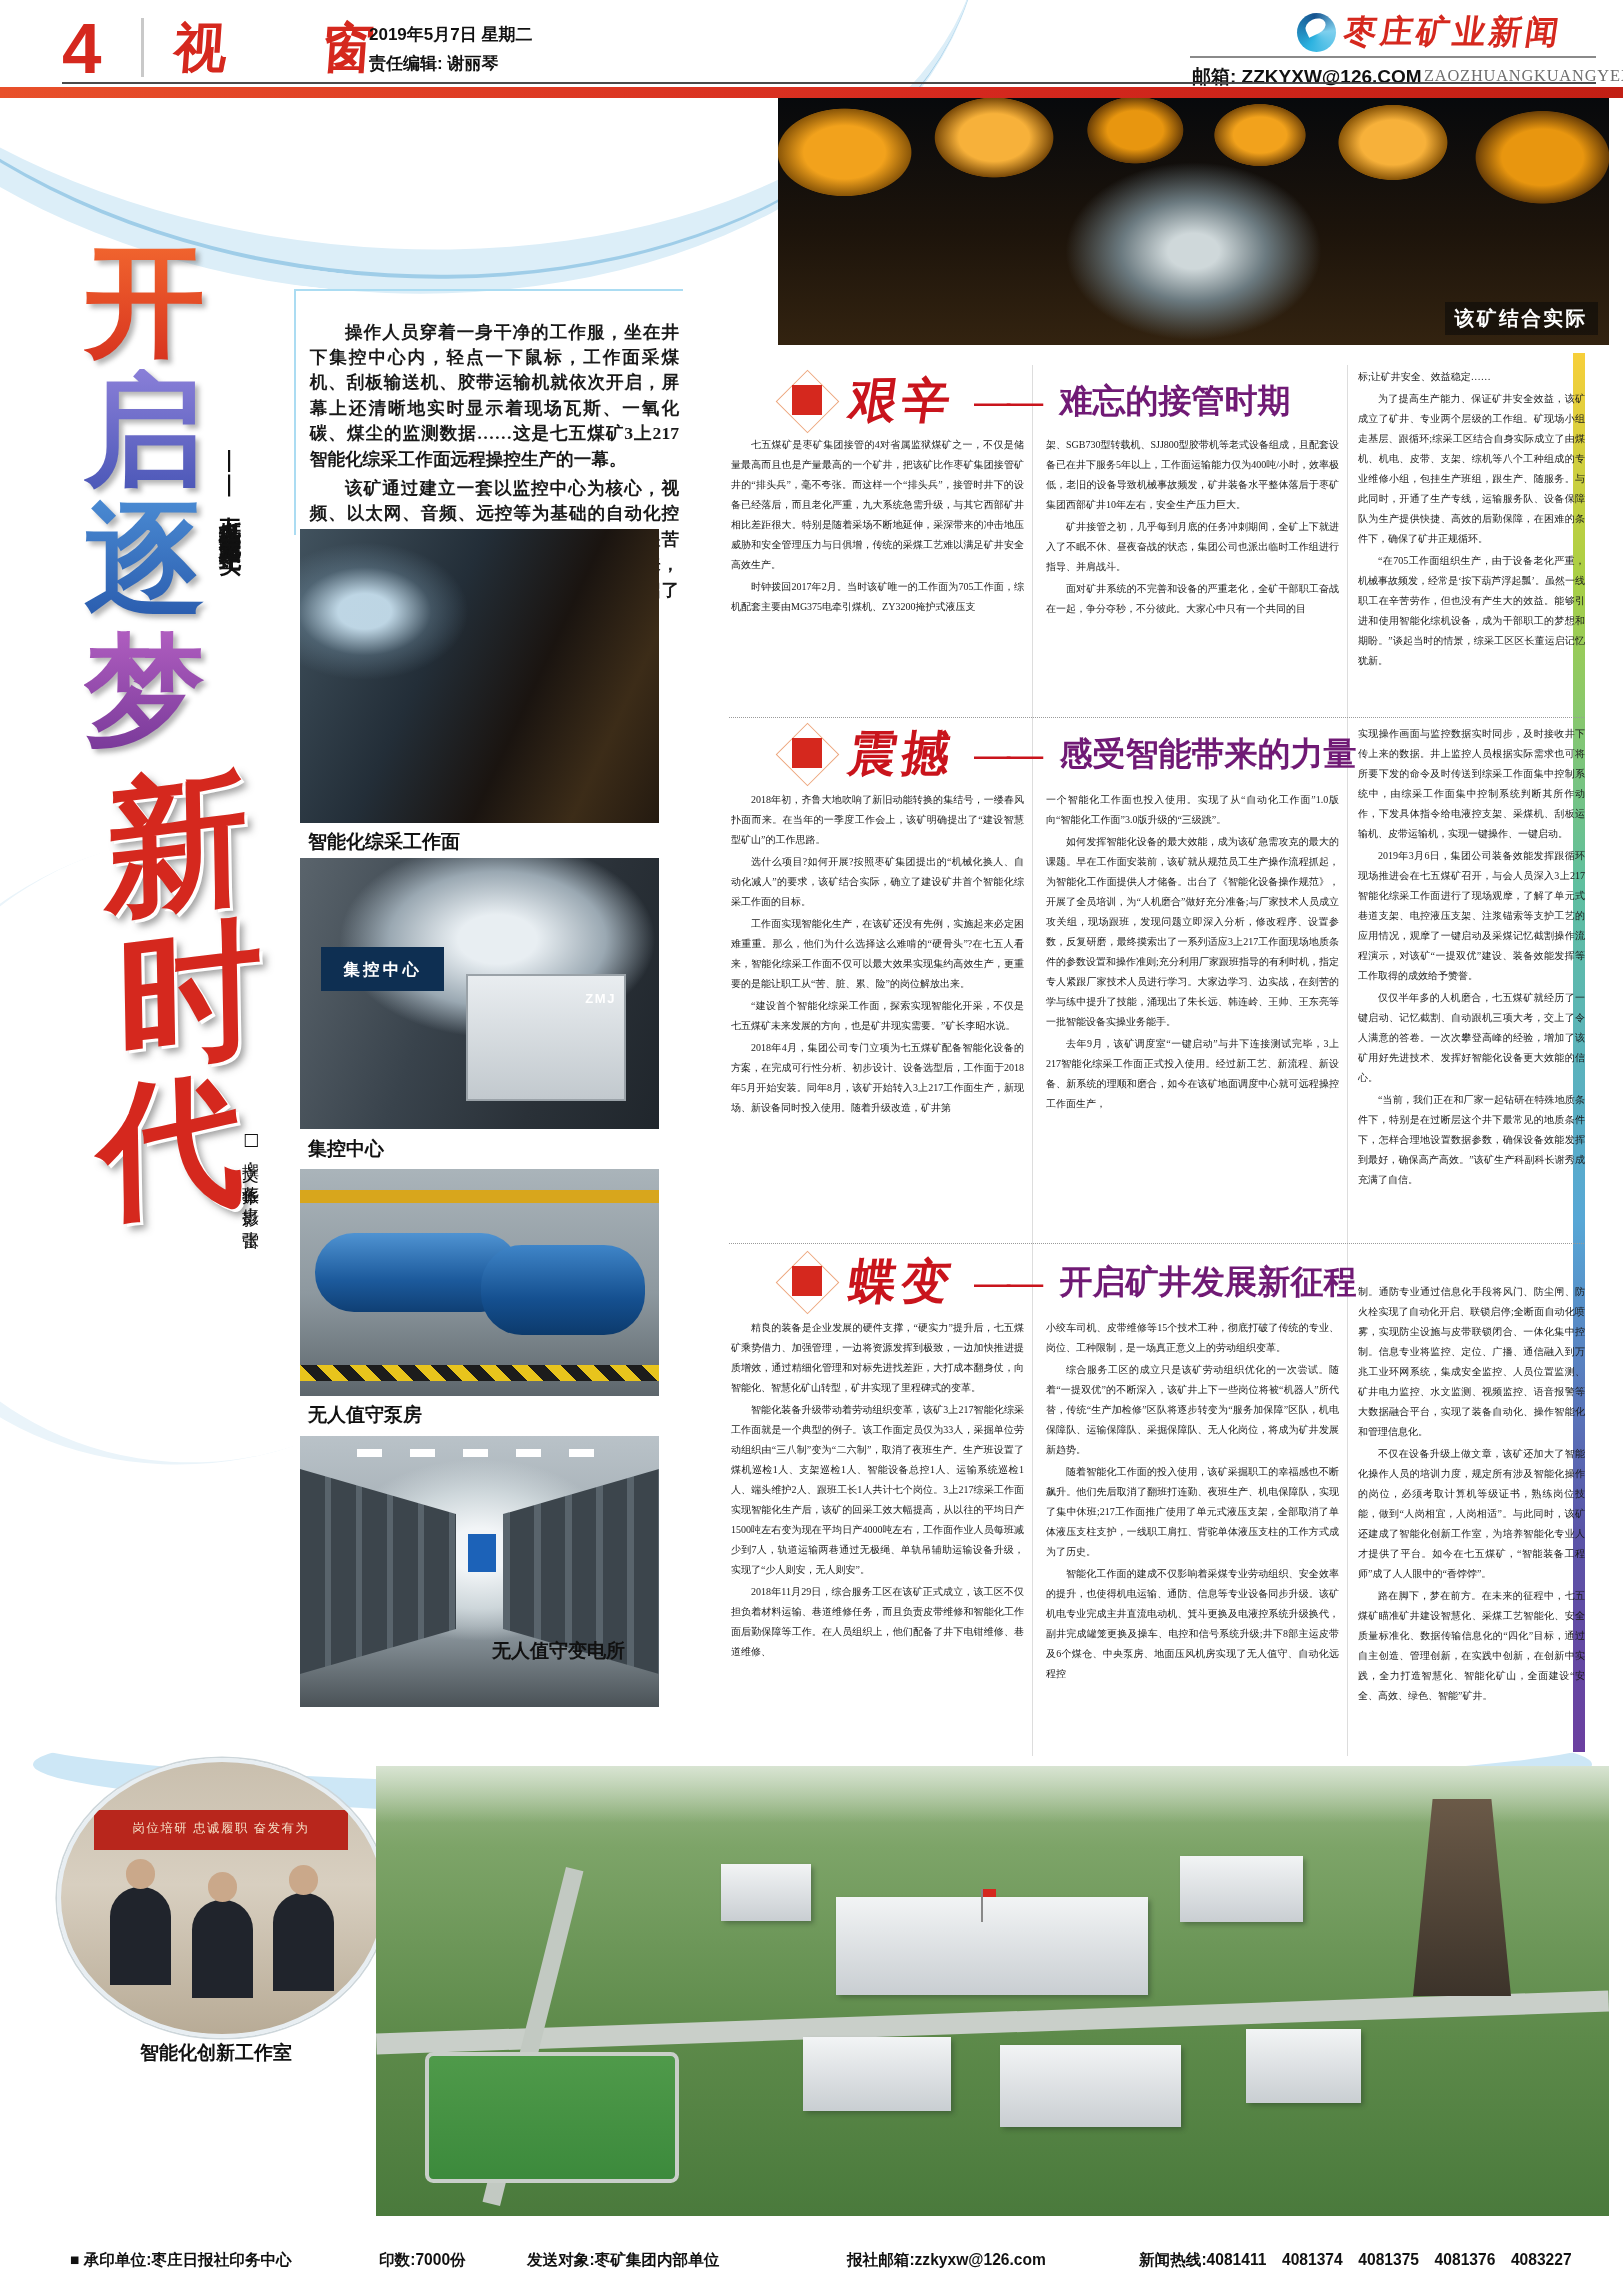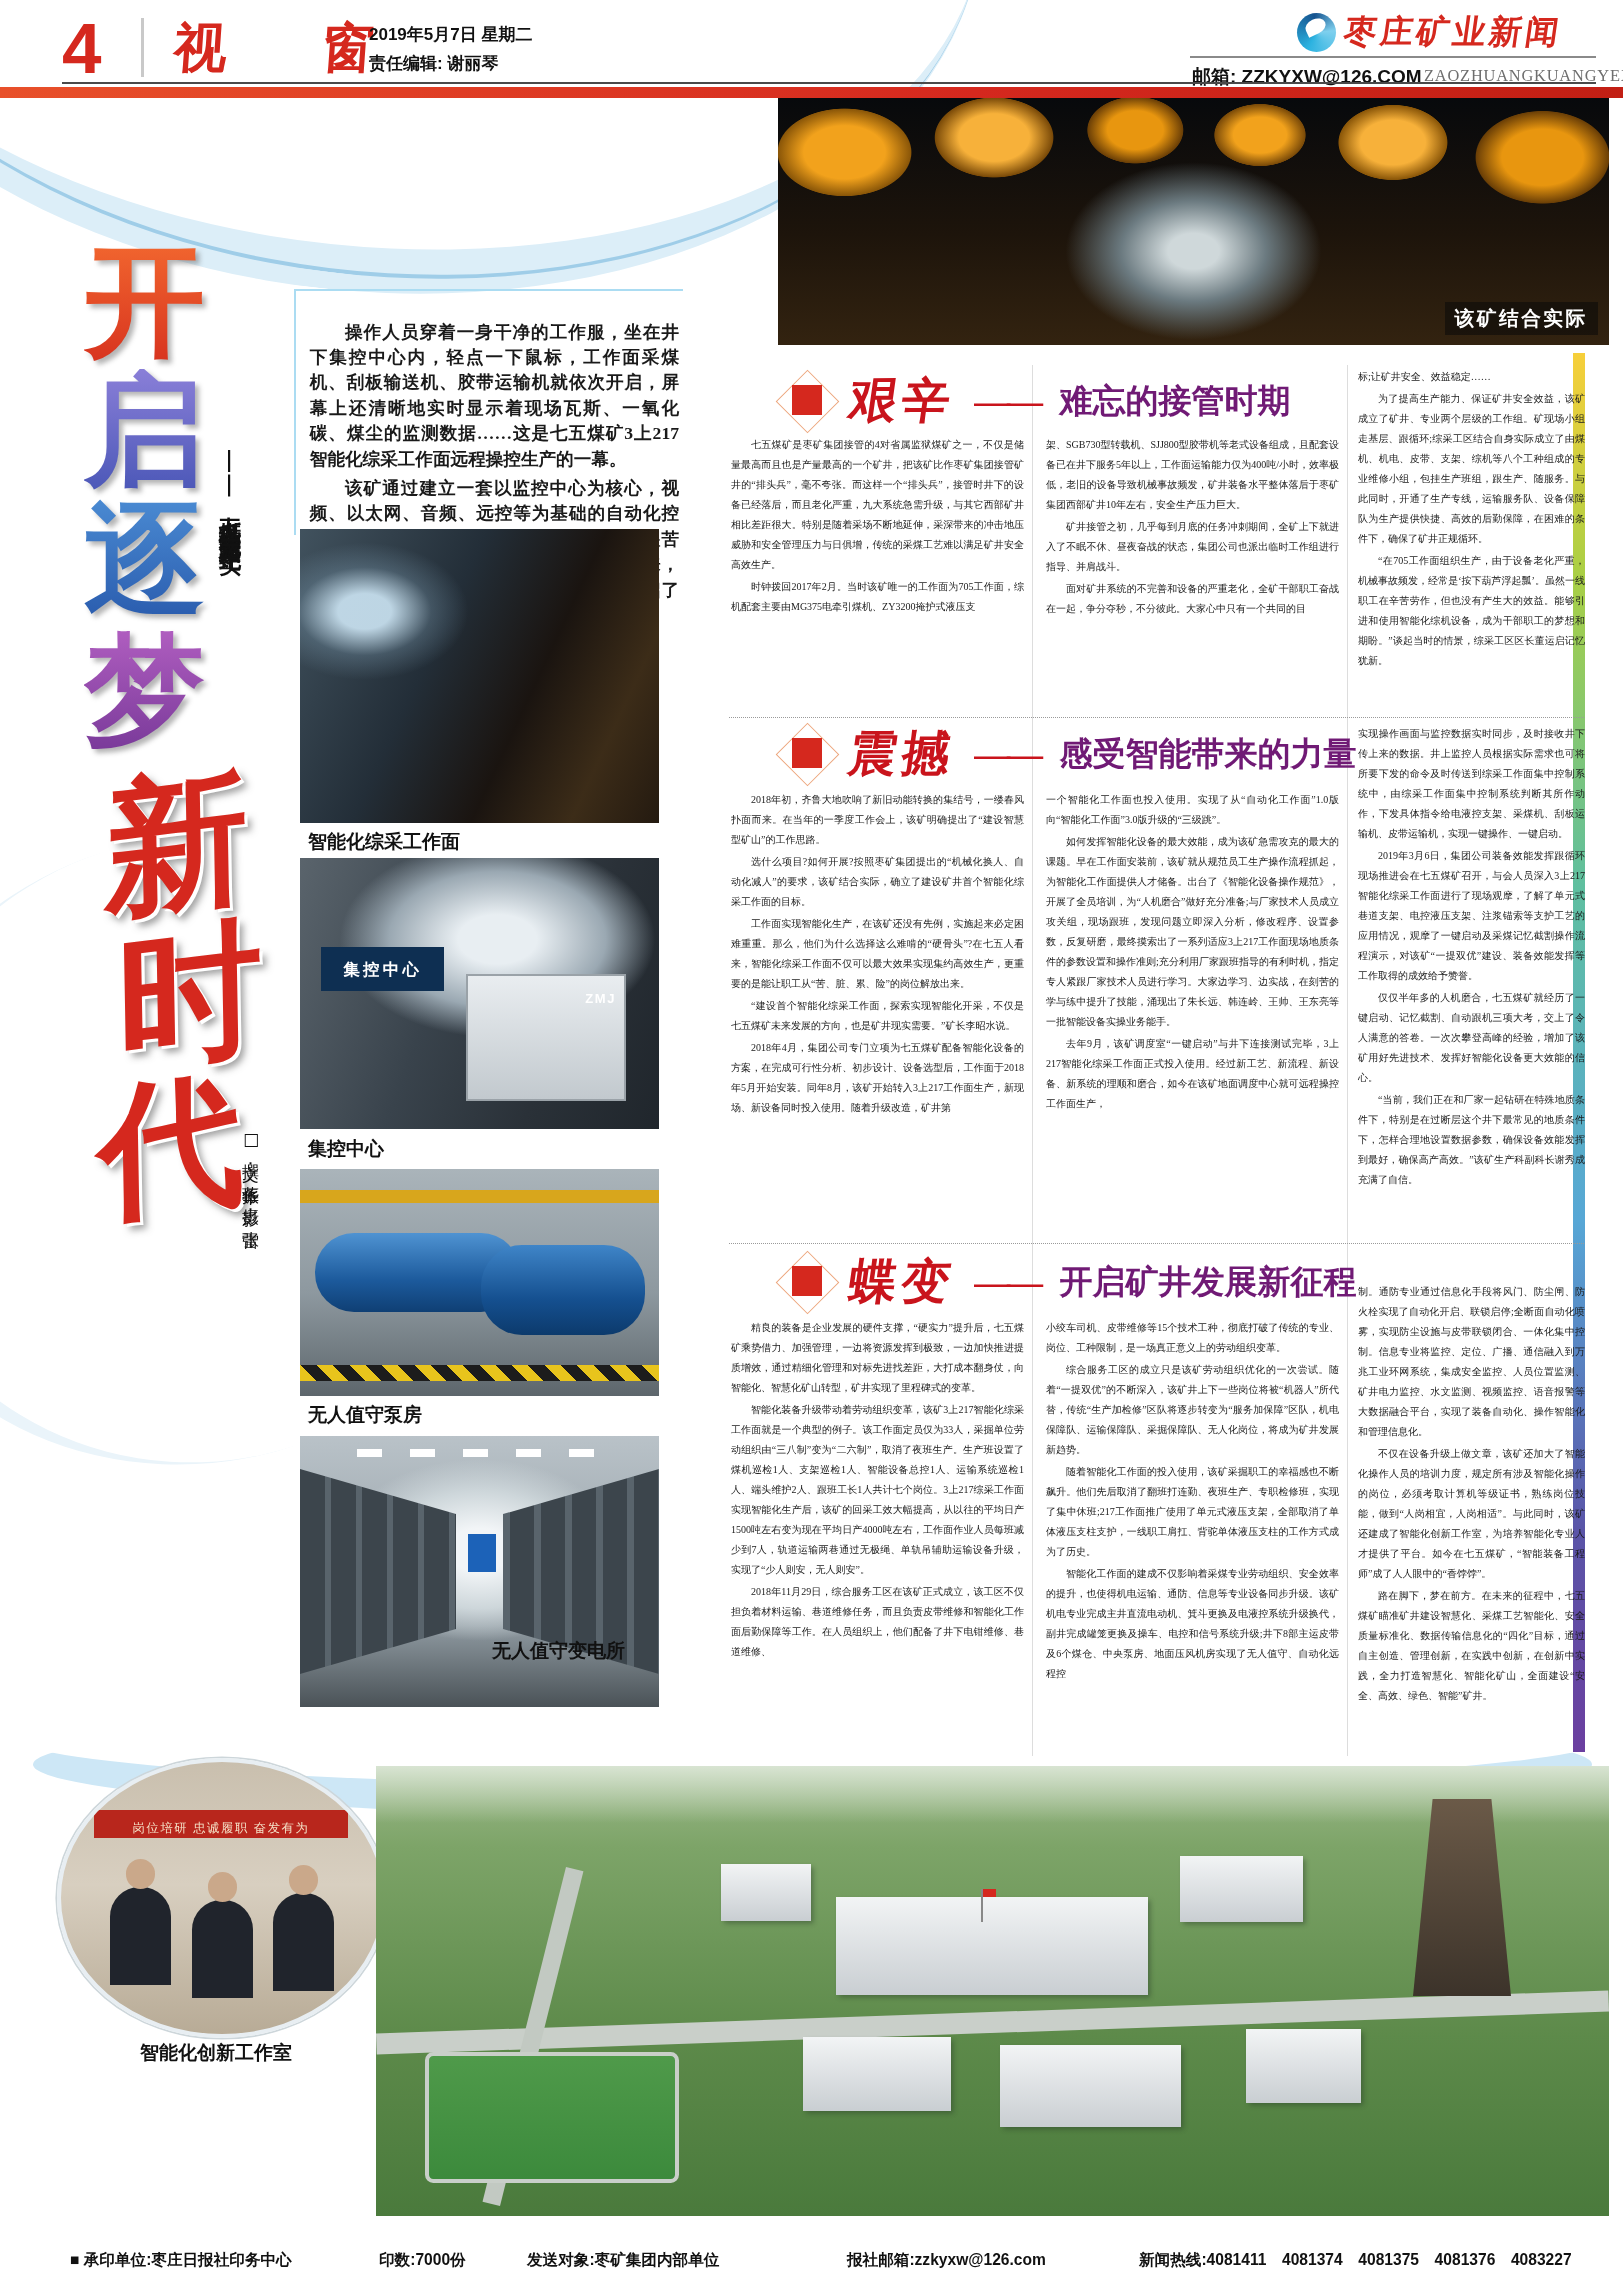--- a/index.html
+++ b/index.html
@@ -114,21 +114,21 @@
   .photo-sub .cab-r{position:absolute;right:0;top:33px;width:156px;height:205px;
       background:repeating-linear-gradient(90deg,#59646c 0 6.6px,#3c454c 6.6px 31px);
       clip-path:polygon(0 22%,100% 0,100% 100%,0 78%);}
   .photo-sub .lights{position:absolute;left:57px;top:13px;width:246px;height:8.2px;
       background:repeating-linear-gradient(90deg,#fff 0 24.6px,transparent 24.6px 53px);}
   .photo-sub .sign-blue{position:absolute;left:168px;top:98px;width:28px;height:38px;background:#1c62b8;}
   .photo-oval{left:57px;top:1758px;width:322px;height:272px;border-radius:50%;
       border:4.9px solid #e8eef2;box-shadow:0 0 0 1.6px #cdd6da;
       background:
        linear-gradient(180deg,#c9bfae 0%,#d8cfc0 45%,#b8ab96 100%);}
-  .photo-oval .banner{position:absolute;left:33px;top:48px;width:254px;height:28px;background:#b8261c;
+  .photo-oval .banner{position:absolute;left:33px;top:48px;width:254px;height:40px;background:#b8261c;
       color:#f5e2c8;font-size:12.3px;text-align:center;line-height:36px;letter-spacing:1.6px;
       font-family:"Liberation Sans",sans-serif;}
   .photo-oval .fig{position:absolute;bottom:49px;width:61px;height:98px;border-radius:29.5px 29.5px 0 0;
       background:#20242c;}
   .photo-oval .fig::before{content:"";position:absolute;left:15.6px;top:-28px;width:29.5px;height:29.5px;
       border-radius:50%;background:#caa88a;}
   .photo-aerial{left:376px;top:1766px;width:1233px;height:450px;
      background:
       linear-gradient(180deg,#9cb98a 0%,#7da468 18%,#5d8a4a 60%,#4a7a3c 100%);}
   .photo-aerial .haze{position:absolute;left:0;top:0;width:100%;height:57px;
@@ -327,21 +327,21 @@
     <span class="sec-title">开启矿井发展新征程</span>
   </div>
   <div class="col" style="left:729px;top:1316px;width:297px;height:442px">
     <p>精良的装备是企业发展的硬件支撑，“硬实力”提升后，七五煤矿乘势借力、加强管理，一边将资源发挥到极致，一边加快推进提质增效，通过精细化管理和对标先进找差距，大打成本翻身仗，向智能化、智慧化矿山转型，矿井实现了里程碑式的变革。</p>
     <p>智能化装备升级带动着劳动组织变革，该矿3上217智能化综采工作面就是一个典型的例子。该工作面定员仅为33人，采掘单位劳动组织由“三八制”变为“二六制”，取消了夜班生产。生产班设置了煤机巡检1人、支架巡检1人、智能设备总控1人、运输系统巡检1人、端头维护2人、跟班工长1人共计七个岗位。3上217综采工作面实现智能化生产后，该矿的回采工效大幅提高，从以往的平均日产1500吨左右变为现在平均日产4000吨左右，工作面作业人员每班减少到7人，轨道运输两巷通过无极绳、单轨吊辅助运输设备升级，实现了“少人则安，无人则安”。</p>
     <p>2018年11月29日，综合服务工区在该矿正式成立，该工区不仅担负着材料运输、巷道维修任务，而且负责皮带维修和智能化工作面后勤保障等工作。在人员组织上，他们配备了井下电钳维修、巷道维修、</p>
   </div>
   <div class="col" style="left:1044px;top:1316px;width:297px;height:442px">
     <p class="cont">小绞车司机、皮带维修等15个技术工种，彻底打破了传统的专业、岗位、工种限制，是一场真正意义上的劳动组织变革。</p>
     <p>综合服务工区的成立只是该矿劳动组织优化的一次尝试。随着“一提双优”的不断深入，该矿井上下一些岗位将被“机器人”所代替，传统“生产加检修”区队将逐步转变为“服务加保障”区队，机电保障队、运输保障队、采掘保障队、无人化岗位，将成为矿井发展新趋势。</p>
-    <p>随着智能化工作面的投入使用，该矿采掘职工的幸福感也不断飙升。他们先后取消了翻班打连勤、夜班生产、专职检修班，实现了集中休班;217工作面推广使用了单元式液压支架，全部取消了单体液压支柱支护，一线职工肩扛、背驼单体液压支柱的工作方式成为了历史。</p>
+    <p>随着智能化工作面的投入使用，该矿采掘职工的幸福感也不断飙升。他们先后取消了翻班打连勤、夜班生产、机电保障队，实现了集中休班;217工作面推广使用了单元式液压支架，全部取消了单体液压支柱支护，一线职工肩扛、背驼单体液压支柱的工作方式成为了历史。</p>
     <p>智能化工作面的建成不仅影响着采煤专业劳动组织、安全效率的提升，也使得机电运输、通防、信息等专业设备同步升级。该矿机电专业完成主井直流电动机、箕斗更换及电液控系统升级换代，副井完成罐笼更换及操车、电控和信号系统升级;井下8部主运皮带及6个煤仓、中央泵房、地面压风机房实现了无人值守、自动化远程控</p>
   </div>
   <div class="col" style="left:1356px;top:1280px;width:231px;height:478px">
     <p class="cont">制。通防专业通过信息化手段将风门、防尘闸、防火栓实现了自动化开启、联锁启停;全断面自动化喷雾，实现防尘设施与皮带联锁闭合、一体化集中控制。信息专业将监控、定位、广播、通信融入到万兆工业环网系统，集成安全监控、人员位置监测、矿井电力监控、水文监测、视频监控、语音报警等大数据融合平台，实现了装备自动化、操作智能化和管理信息化。</p>
     <p>不仅在设备升级上做文章，该矿还加大了智能化操作人员的培训力度，规定所有涉及智能化操作的岗位，必须考取计算机等级证书，熟练岗位技能，做到“人岗相宜，人岗相适”。与此同时，该矿还建成了智能化创新工作室，为培养智能化专业人才提供了平台。如今在七五煤矿，“智能装备工程师”成了人人眼中的“香饽饽”。</p>
     <p>路在脚下，梦在前方。在未来的征程中，七五煤矿瞄准矿井建设智慧化、采煤工艺智能化、安全质量标准化、数据传输信息化的“四化”目标，通过自主创造、管理创新，在实践中创新，在创新中实践，全力打造智慧化、智能化矿山，全面建设“安全、高效、绿色、智能”矿井。</p>
   </div>
 
   <div class="footer">
     <span style="left:70px">■ 承印单位:枣庄日报社印务中心</span>

